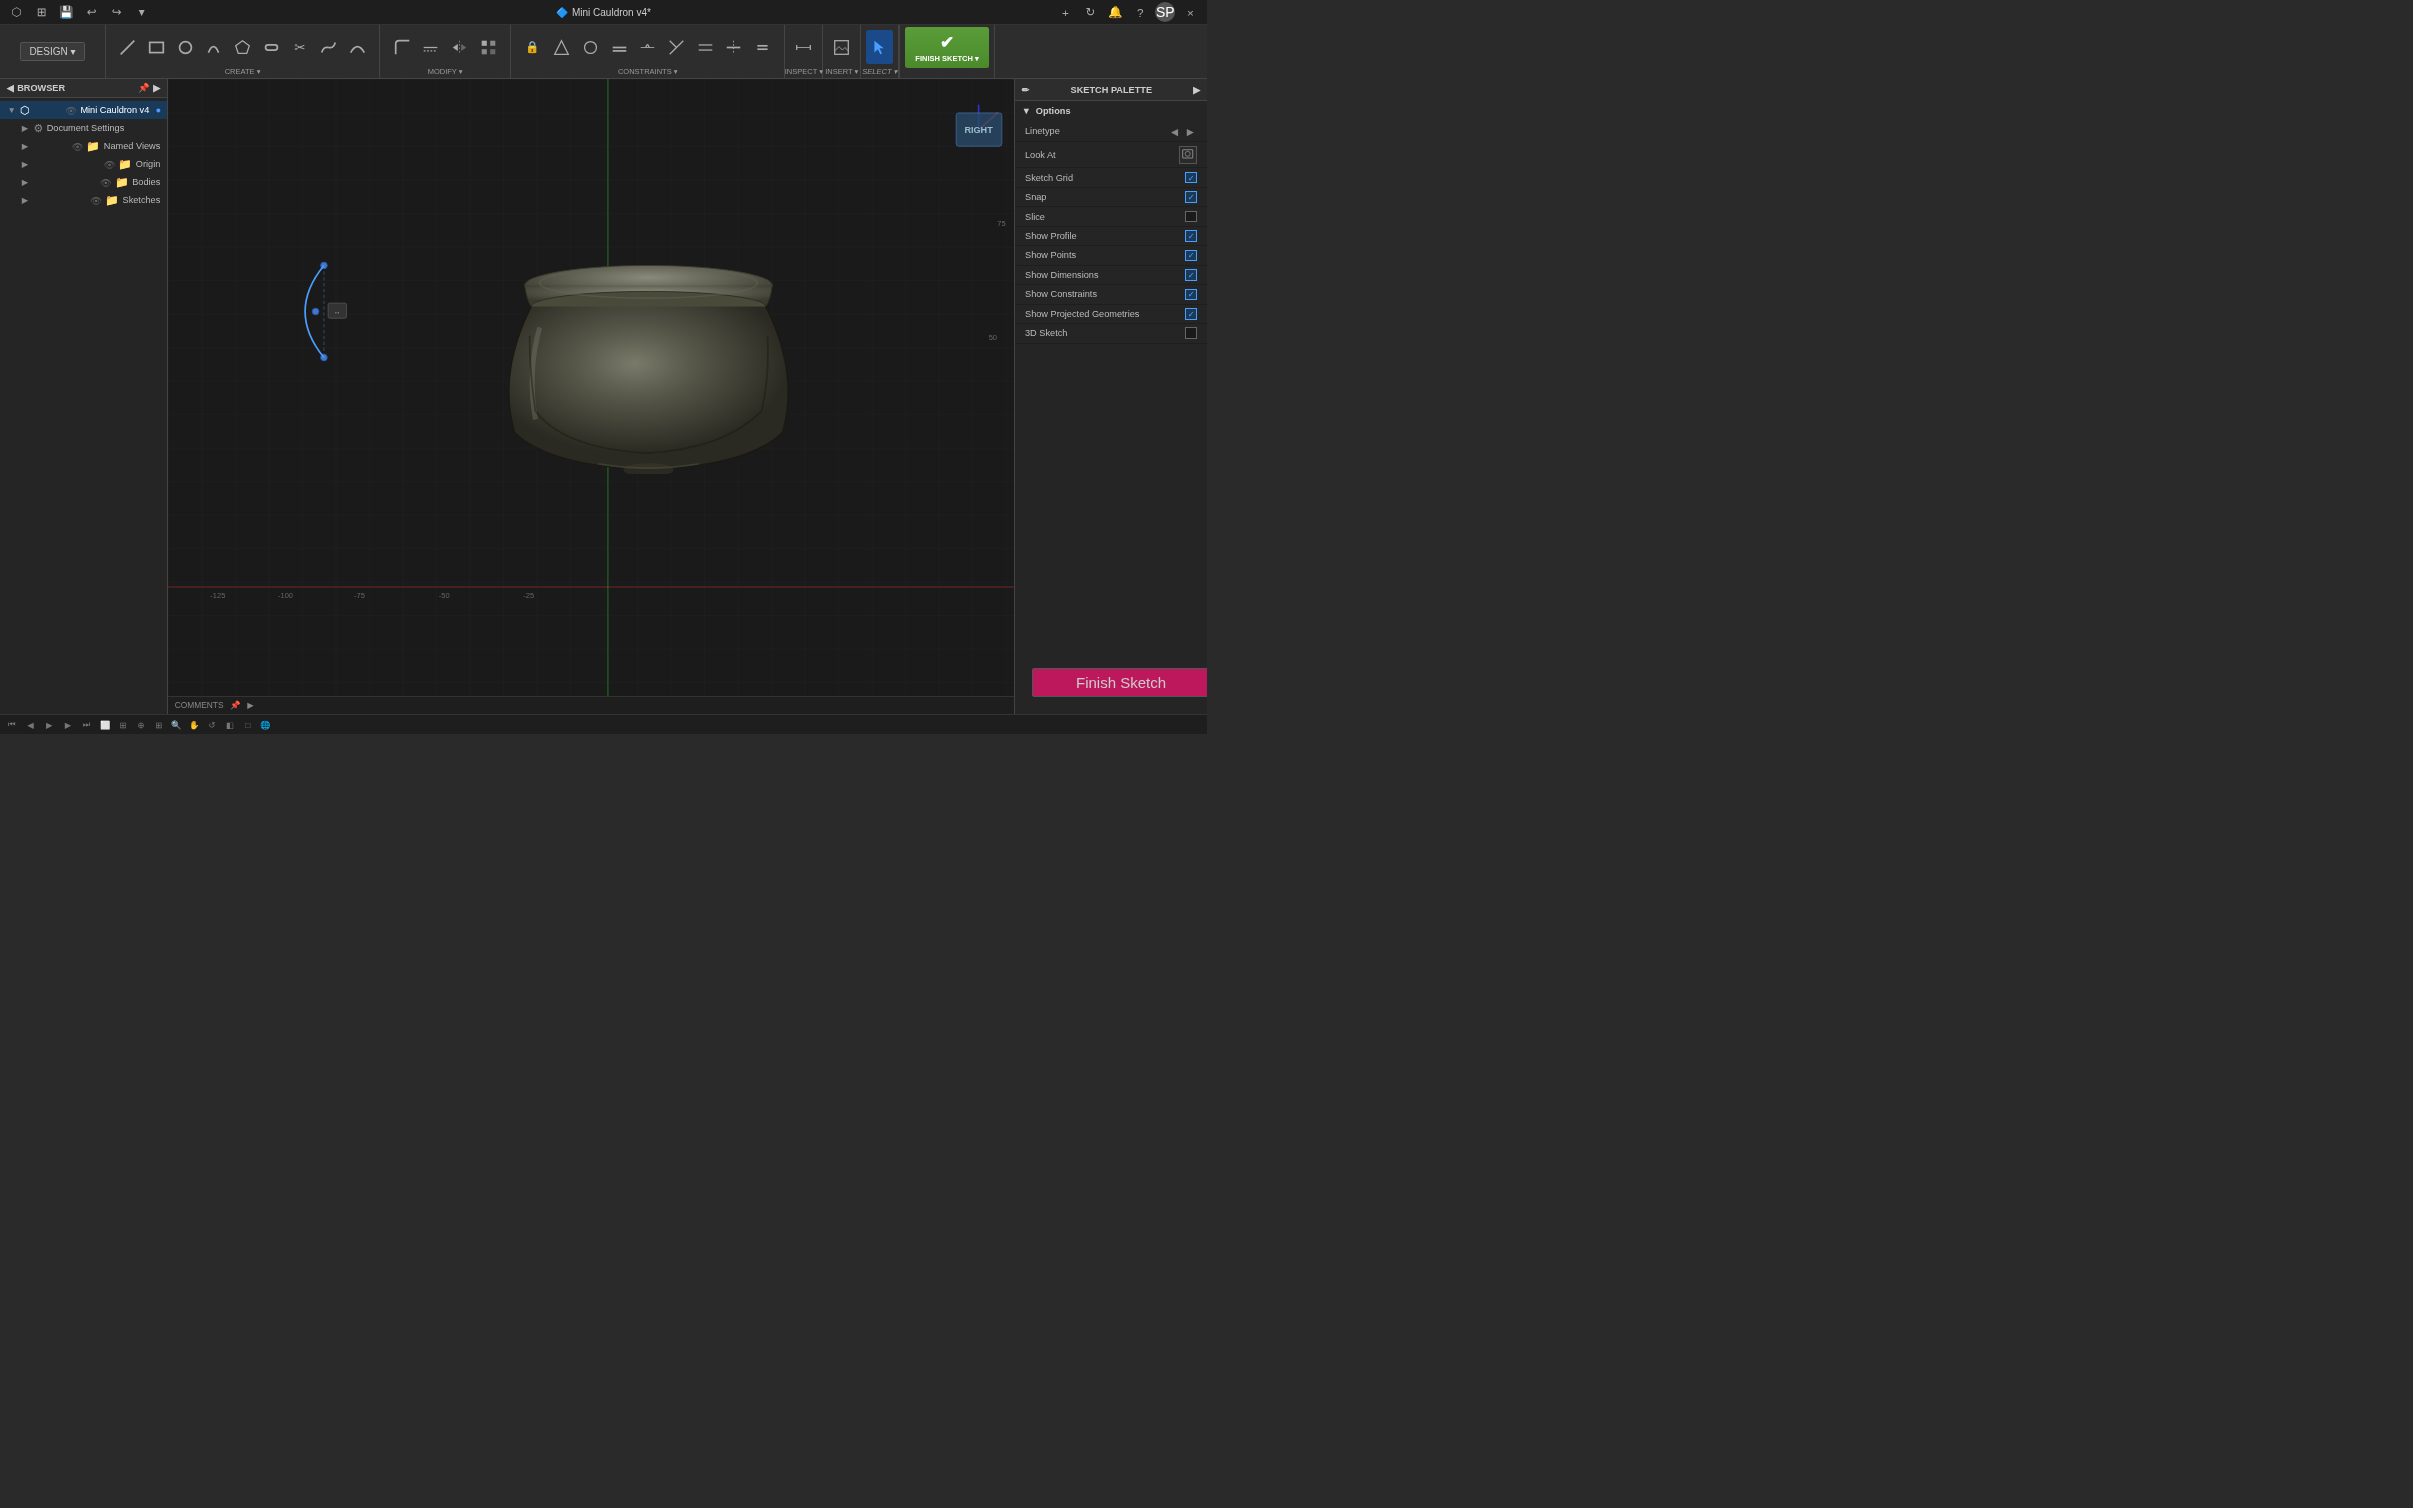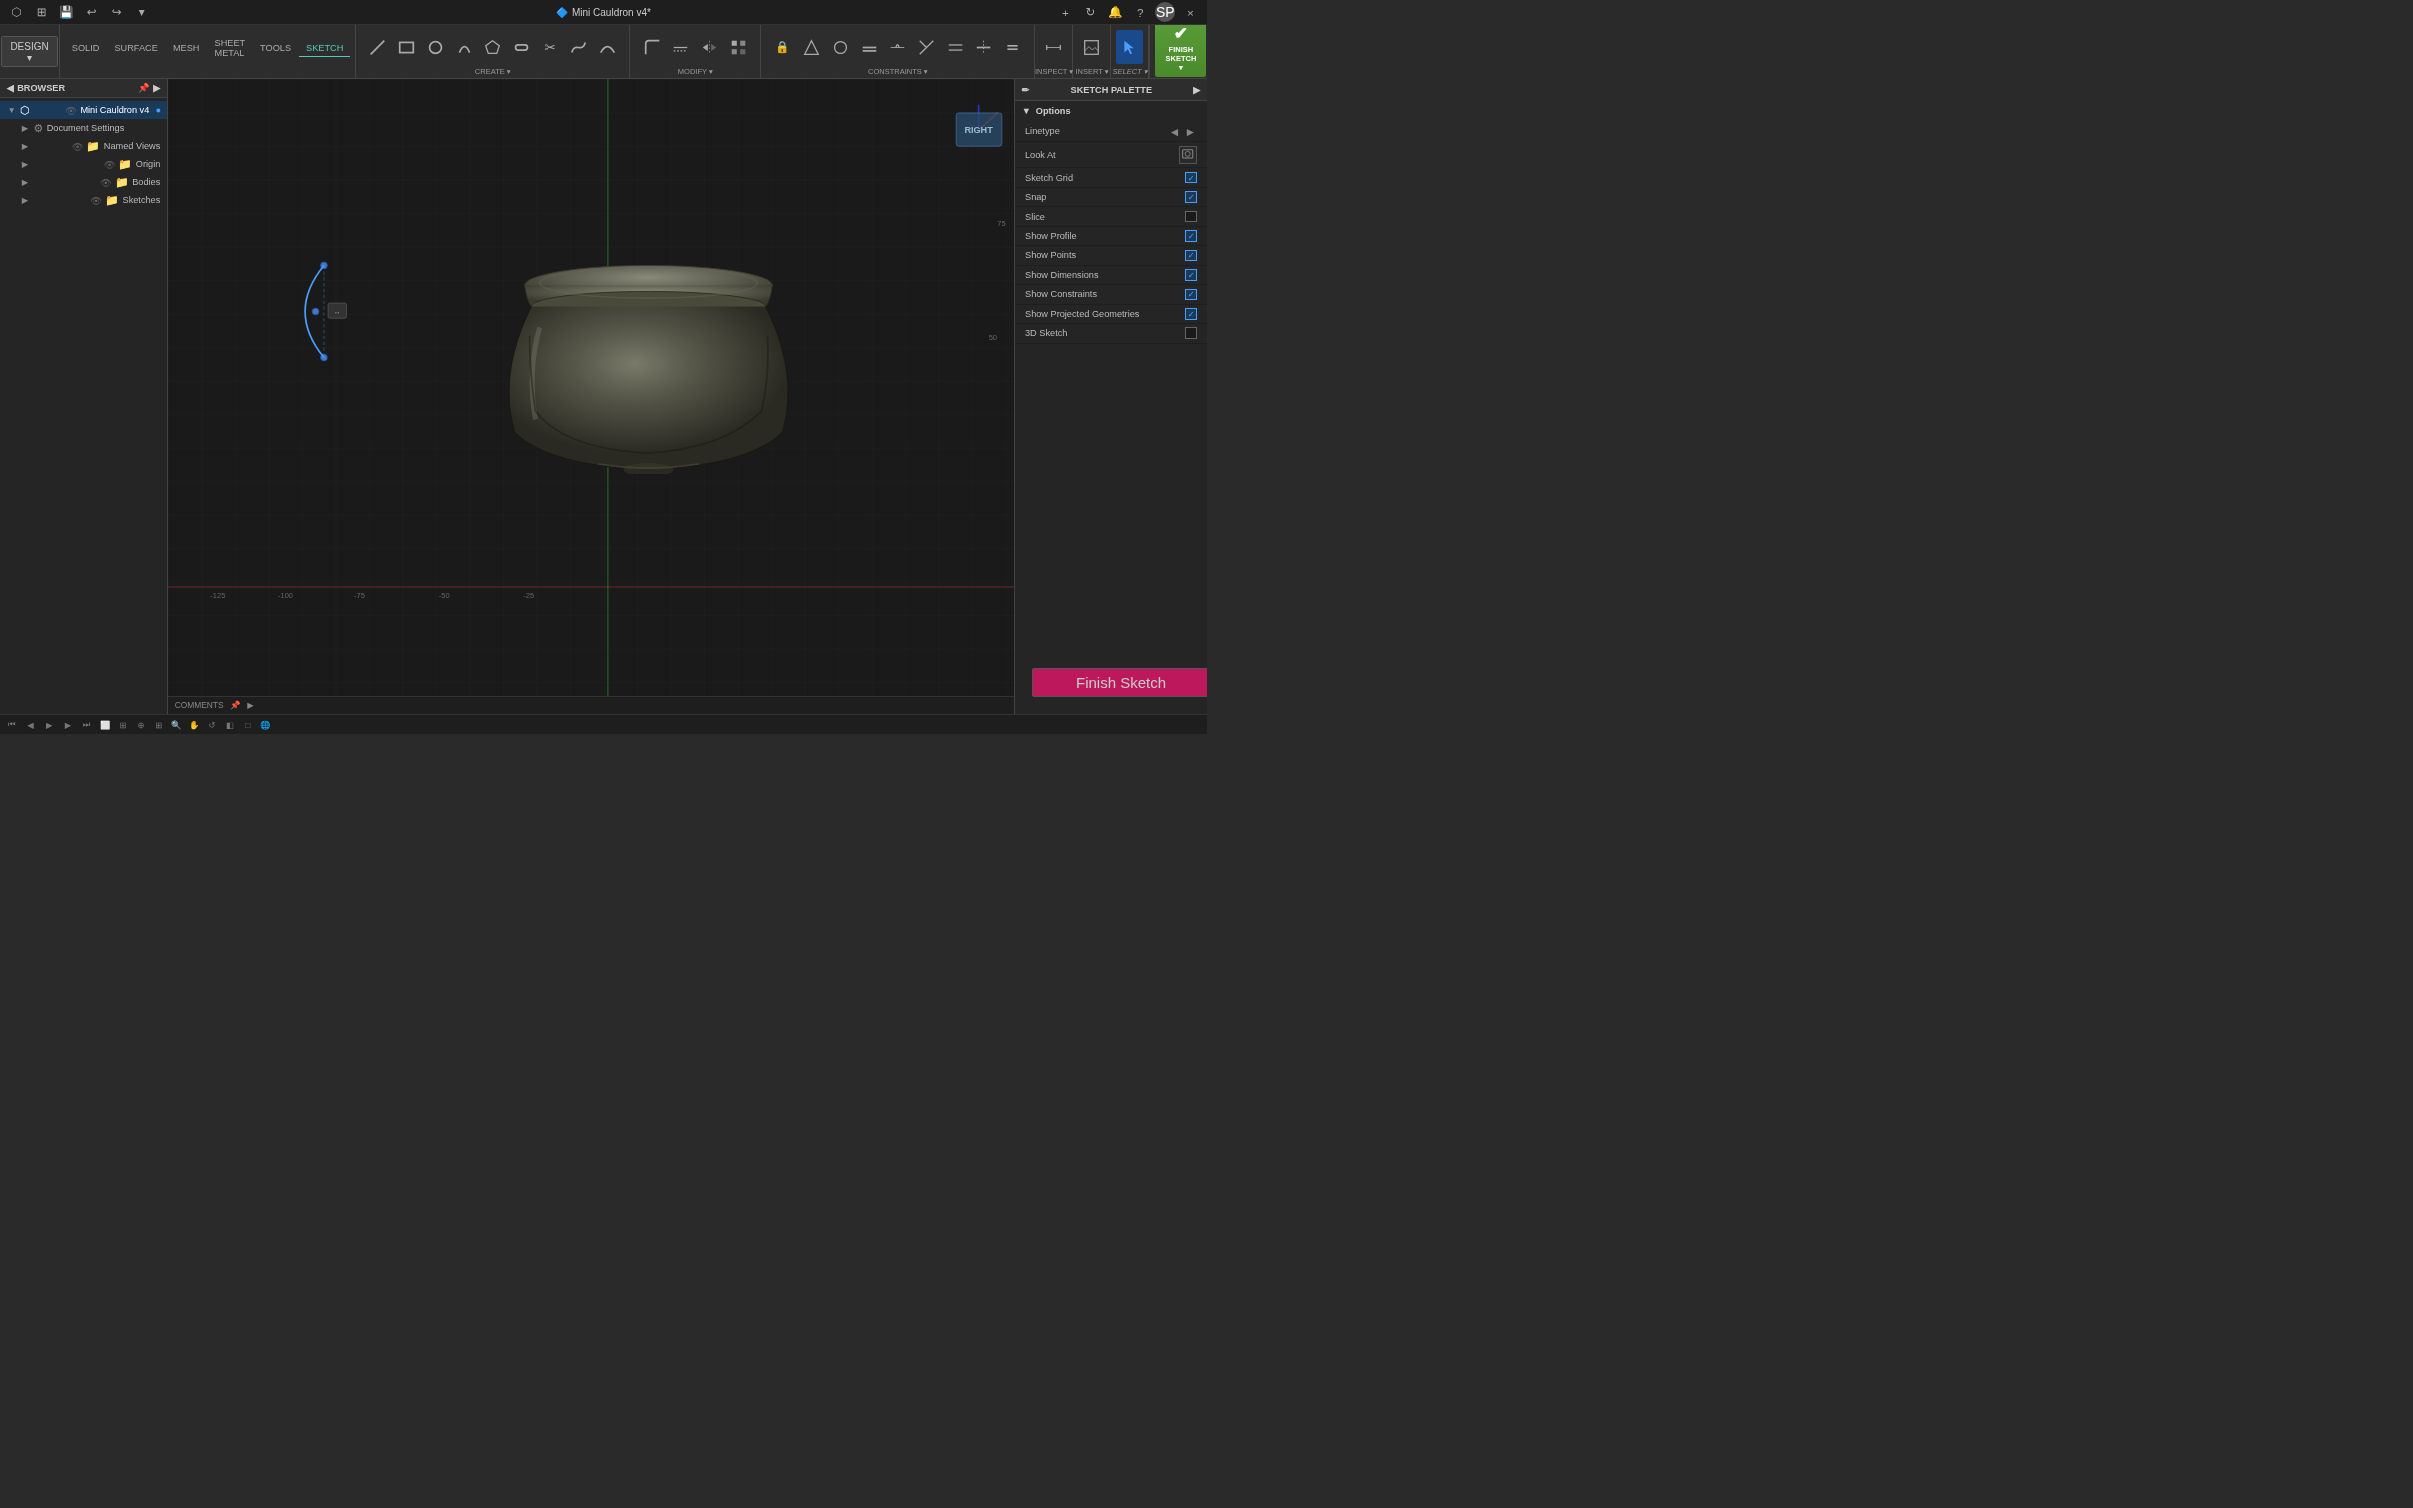--- a/index.html
+++ b/index.html
@@ -259,32 +259,24 @@
     <div class="tb-icon">↻</div>
     <div class="tb-icon">🔔</div>
     <div class="tb-icon">?</div>
     <div class="tb-icon" style="background:#555;border-radius:50%;font-size:14px;color:#fff;">SP</div>
     <div class="tb-icon">×</div>
   </div>
 </div>
 
 <div id="toolbar">
 
-  <div class="toolbar-section" style="border-right:0.8px solid #444; padding: 0 1px;">
+  <div class="toolbar-section" style="border-right:0.8px solid #444; padding: 0 20px;">
     <button class="design-btn">DESIGN ▾</button>
   </div>
 
-  <div class="toolbar-section" style="flex-direction:row; border-right:0.8px solid #444; padding-bottom:10px; gap:1.7px;">
-    <div class="tab-item">SOLID</div>
-    <div class="tab-item">SURFACE</div>
-    <div class="tab-item">MESH</div>
-    <div class="tab-item">SHEET METAL</div>
-    <div class="tab-item">TOOLS</div>
-    <div class="tab-item sketch-tab">SKETCH</div>
-  </div>
 
   <div class="toolbar-section" style="flex-direction:row; padding-bottom:11.7px;">
     <div class="tool-group">
 
       <div class="tool-btn" title="Line">
         <svg width="17" height="17" viewBox="0 0 20 20">
             <line x1="2" y1="18" x2="18" y2="2" stroke="#aaa" stroke-width="2"></line>
           </svg>
       </div>
 

